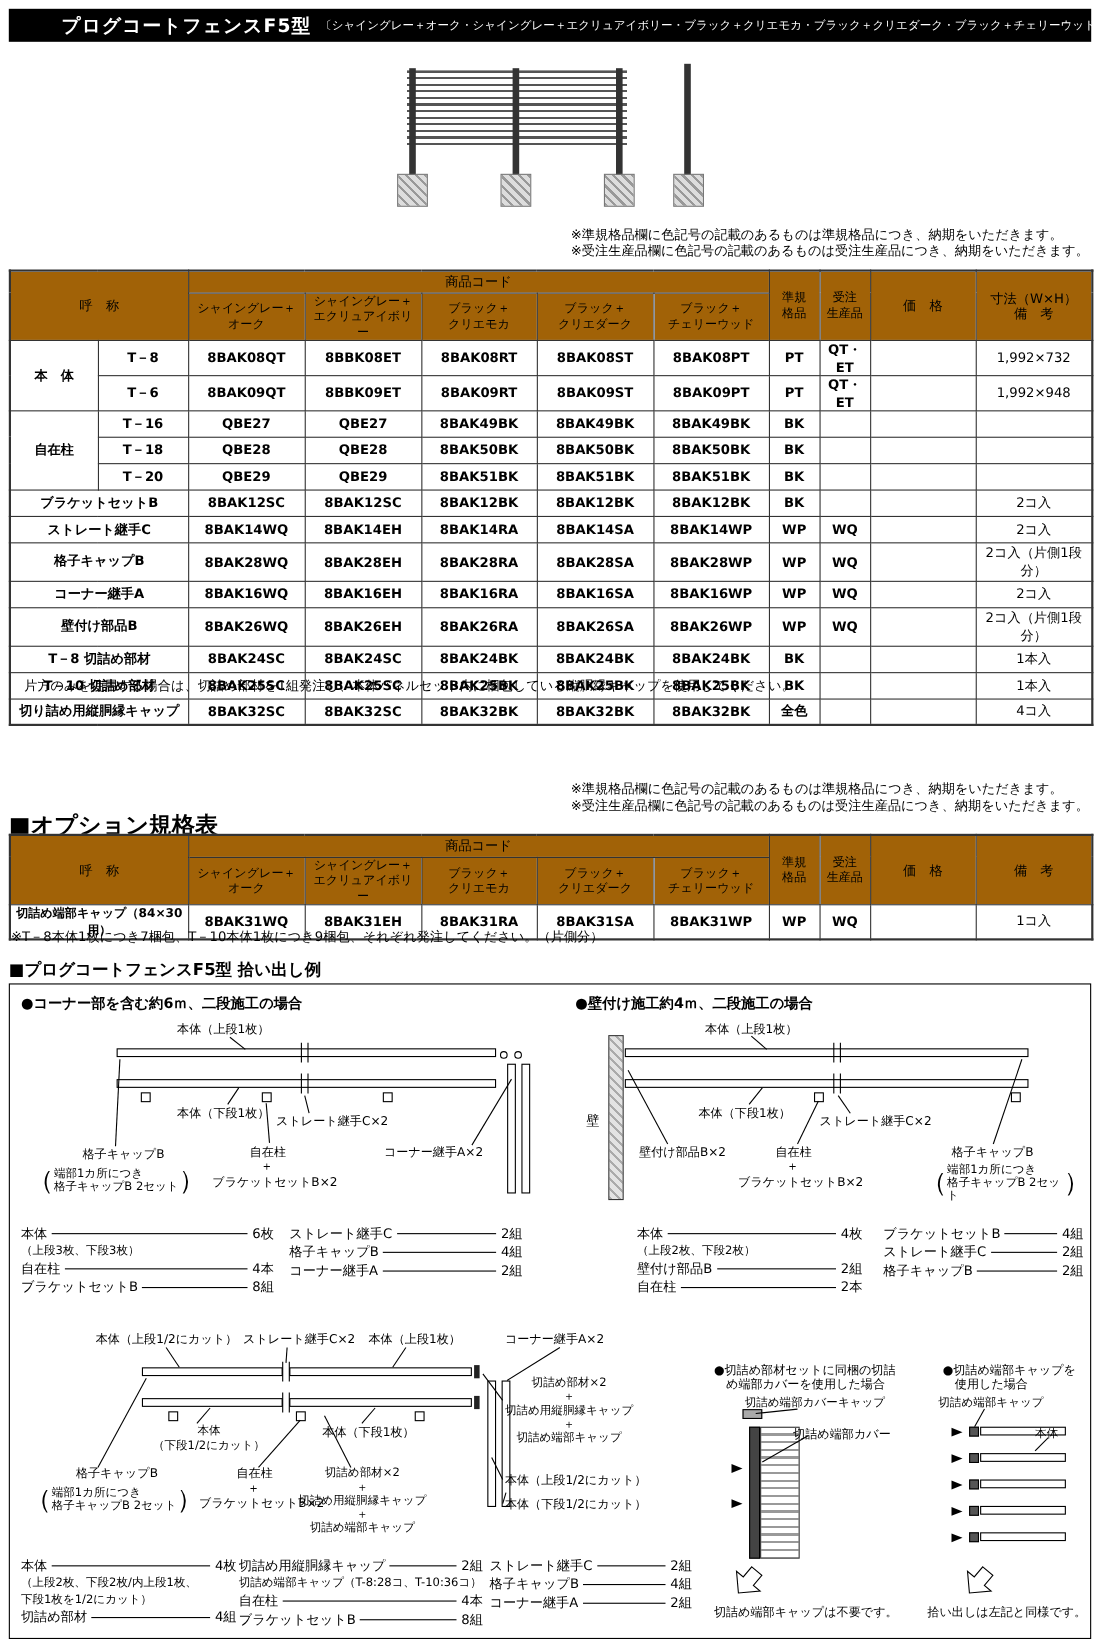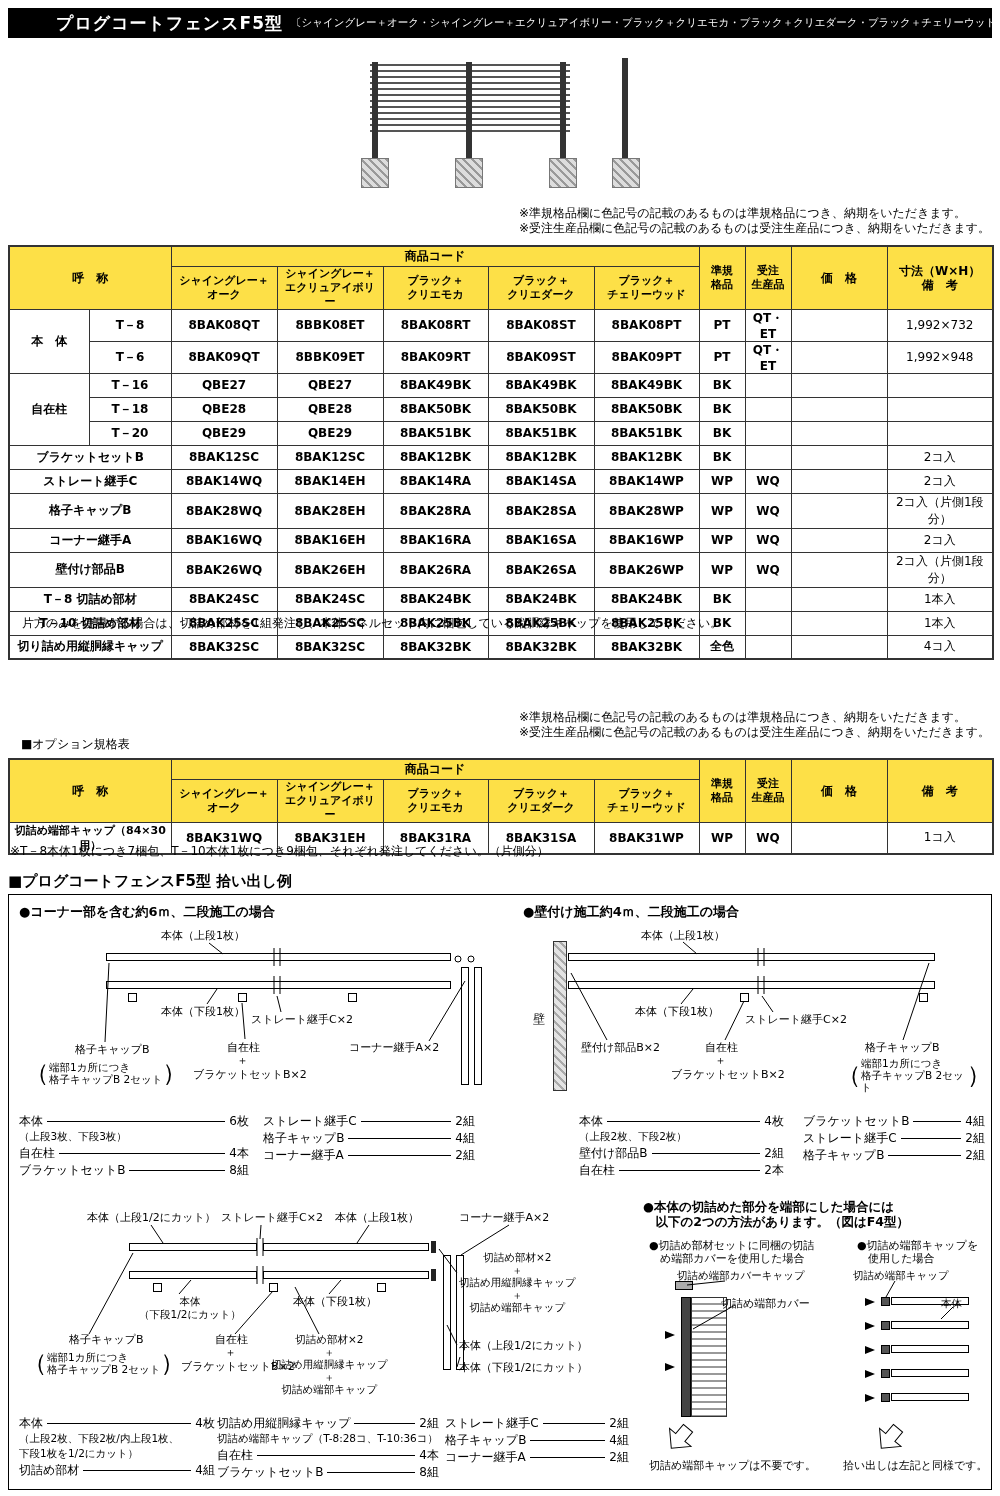--- a/index.html
+++ b/index.html
@@ -15,32 +15,32 @@
 .slatbg{position:absolute;left:10px;top:12px;width:200px;height:72px;
   background:repeating-linear-gradient(#555 0 2px,transparent 2px 6px);}
 .ppost{position:absolute;width:6px;background:#333;}
 .pbase{position:absolute;width:28px;height:30px;border:1px solid #777;
   background:repeating-linear-gradient(45deg,#999 0 2px,#ddd 2px 6px);}
 
 .top-notes{position:absolute;right:10px;top:206px;font-size:12px;line-height:15px;}
 
 table.spec{border-collapse:collapse;table-layout:fixed;position:absolute;left:8px;border:2px solid #333;background:#fff;}
 table.spec th,table.spec td{border:1px solid #333;text-align:center;vertical-align:middle;overflow:hidden;padding:0 2px;}
-table.spec th{background:#fde047;font-size:12px;font-weight:bold;white-space:pre-line;line-height:14px;}
+table.spec th{background:#a16207;font-size:12px;font-weight:normal;white-space:pre-line;line-height:14px;}
 table.spec tr.row1 th{height:20px;}
 table.spec tr.colors th{height:34px;font-size:11px;}
 table.spec th.small{font-size:11px;}
 table.spec tbody td{height:24px;font-size:12px;}
 .cell-code{font-weight:bold;font-size:12.5px;}
 .cell-name{font-weight:bold;font-size:12px;}
 .cell-note{font-size:11px;}
 #opt-table .cell-name{font-size:11px;}
 .footnotes{position:absolute;left:10px;top:616px;font-size:12px;line-height:15.5px;}
 .opt-notes{position:absolute;right:10px;top:710px;font-size:12px;line-height:15px;}
-.opt-title{position:absolute;left:21px;top:736px;font-size:12px;font-weight:normal;}
+.opt-title{position:absolute;left:8px;top:736px;font-size:21px;font-weight:bold;}
 .opt-foot{position:absolute;left:10px;top:843px;font-size:12px;}
 .ex-title{position:absolute;left:8px;top:872px;font-size:15px;font-weight:bold;}
 .ex-box{position:absolute;left:8px;top:894px;width:984px;height:596px;border:1.5px solid #000;}
 
 .ex{position:absolute;}
 .ex-h{position:absolute;font-size:13px;font-weight:bold;white-space:nowrap;}
 .bar{position:absolute;height:8px;border:1px solid #000;background:#fff;}
 .vbar{position:absolute;width:8px;border:1px solid #000;background:#fff;}
 .sq{position:absolute;width:9px;height:9px;border:1px solid #000;background:#fff;}
 .wall{position:absolute;border:1px solid #333;background:repeating-linear-gradient(45deg,#aaa 0 2px,#e3e3e3 2px 6px);}
@@ -612,22 +612,20 @@
           </div>
           <div class="pl-row">
             <span class="pl-name">コーナー継手A</span>
             <span class="pl-lead"></span>
             <span class="pl-qty">2組</span>
           </div>
         </div>
     </div>
 
     <div class="ex" style="left:630px;top:302px;width:352px;height:292px">
-      <div class="lbl" style="left:4px;top:2px;font-size:12.5px;font-weight:bold;line-height:15px">●本体の切詰めた部分を端部にした場合には
-　以下の2つの方法があります。（図はF4型）</div>
       <div class="lbl" style="left:10px;top:42px;font-size:11px">●切詰め部材セットに同梱の切詰
 　め端部カバーを使用した場合</div>
       <div class="lbl" style="left:218px;top:42px;font-size:11px">●切詰め端部キャップを
 　使用した場合</div>
       <div class="f4panel" style="left:52px;top:100px;width:36px;height:120px"></div>
       <div class="f4chan" style="left:42px;top:100px;width:10px;height:120px"></div>
       <div class="f4cap" style="left:36px;top:84px;width:18px;height:9px"></div>
       <div class="bar" style="left:252px;top:100px;width:78px"></div>
       <div class="bar" style="left:252px;top:124px;width:78px"></div>
       <div class="bar" style="left:252px;top:148px;width:78px"></div>

